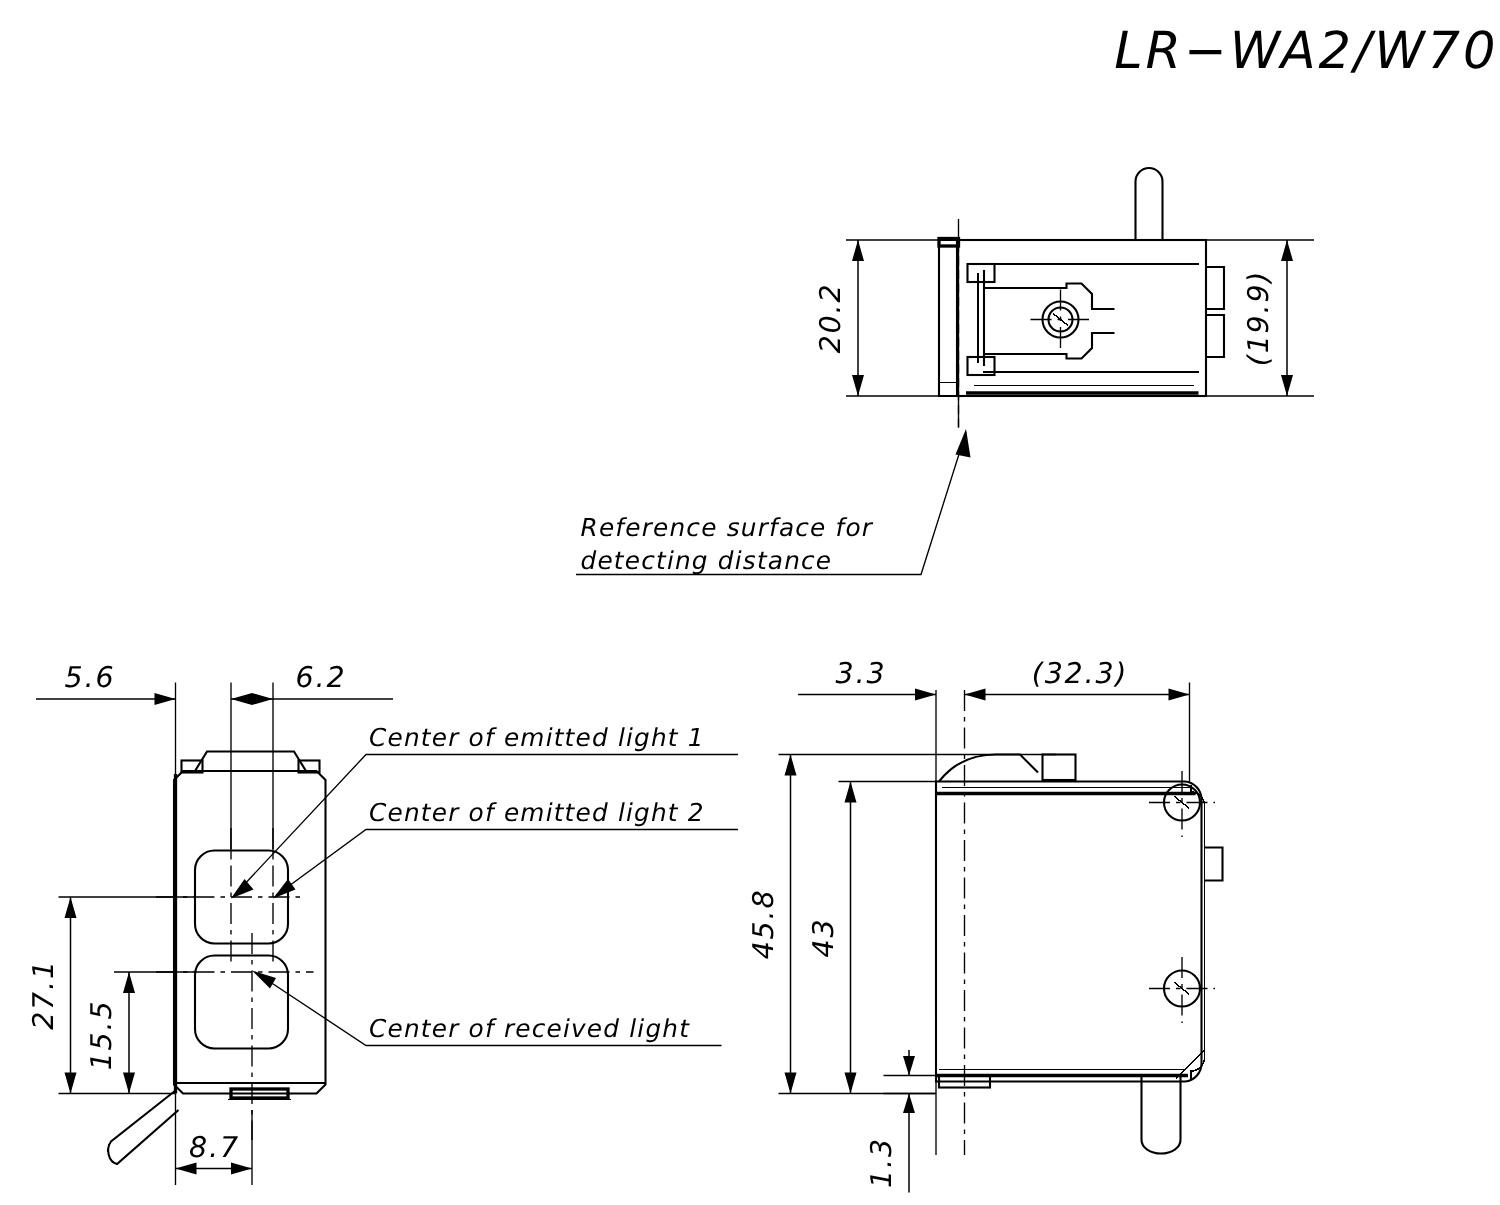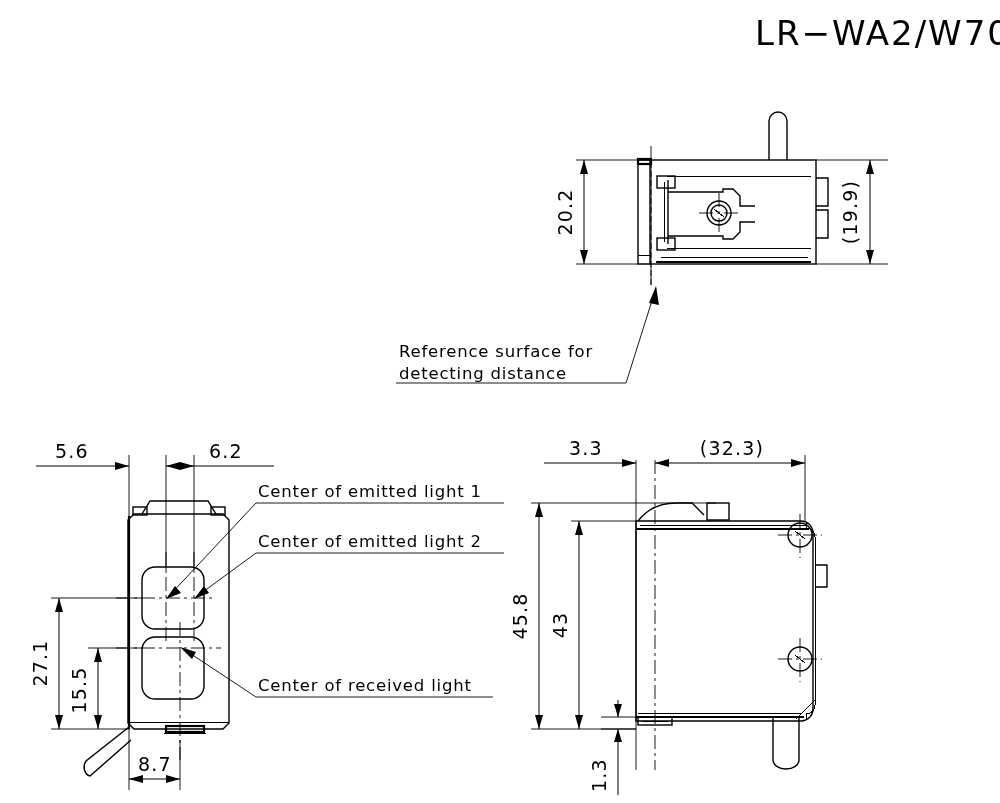--- a/index.html
+++ b/index.html
@@ -10,24 +10,25 @@
   }
   body {
     width: 1000px;
     height: 803px;
     position: relative;
     overflow: hidden;
     font-family: "DejaVu Sans", sans-serif;
   }
   #drawing-root {
     position: absolute;
-    left: 16px;
+    left: 4px;
     top: 0;
     width: 936px;
     height: 803px;
+    font-style: italic;
   }
   svg#sheet {
     display: block;
     width: 1000px;
     height: 803px;
     background: #ffffff;
   }
   .ln {
     stroke: #000000;
     fill: none;

